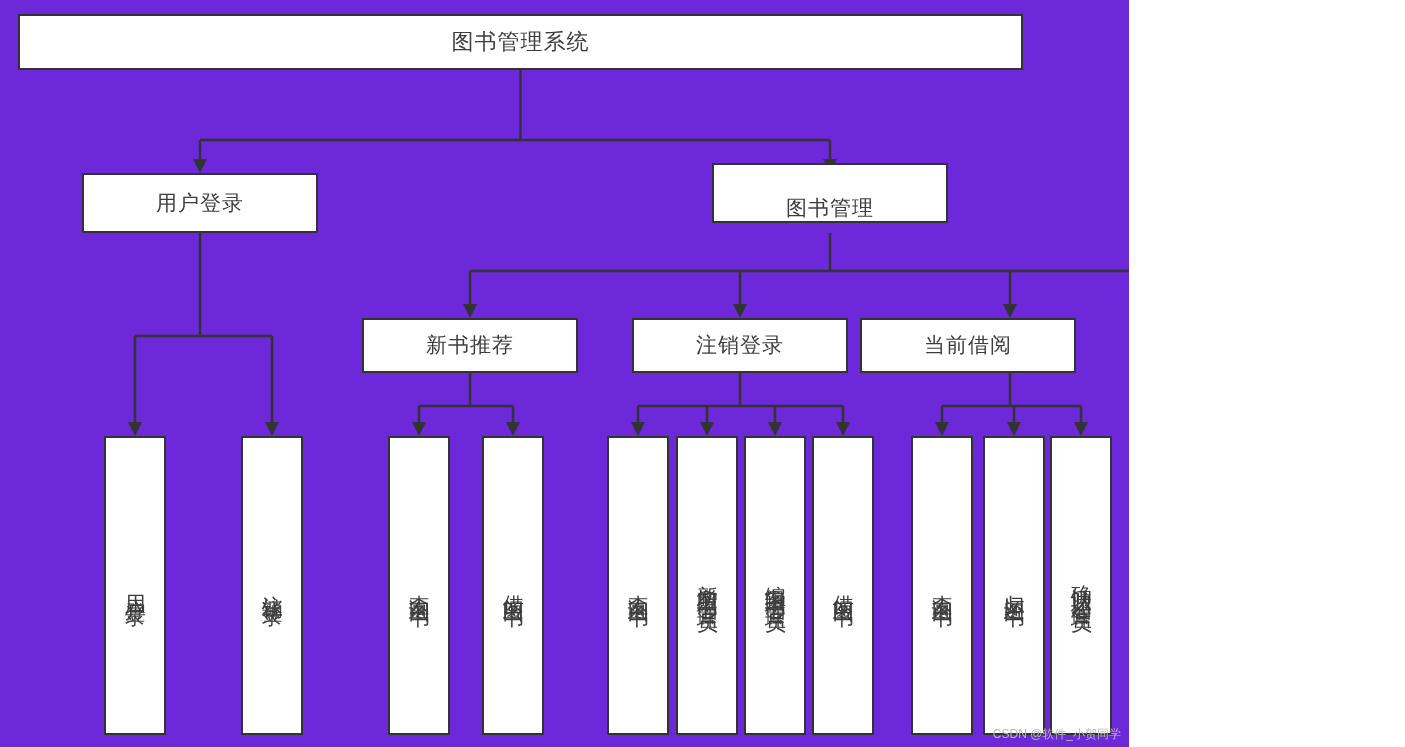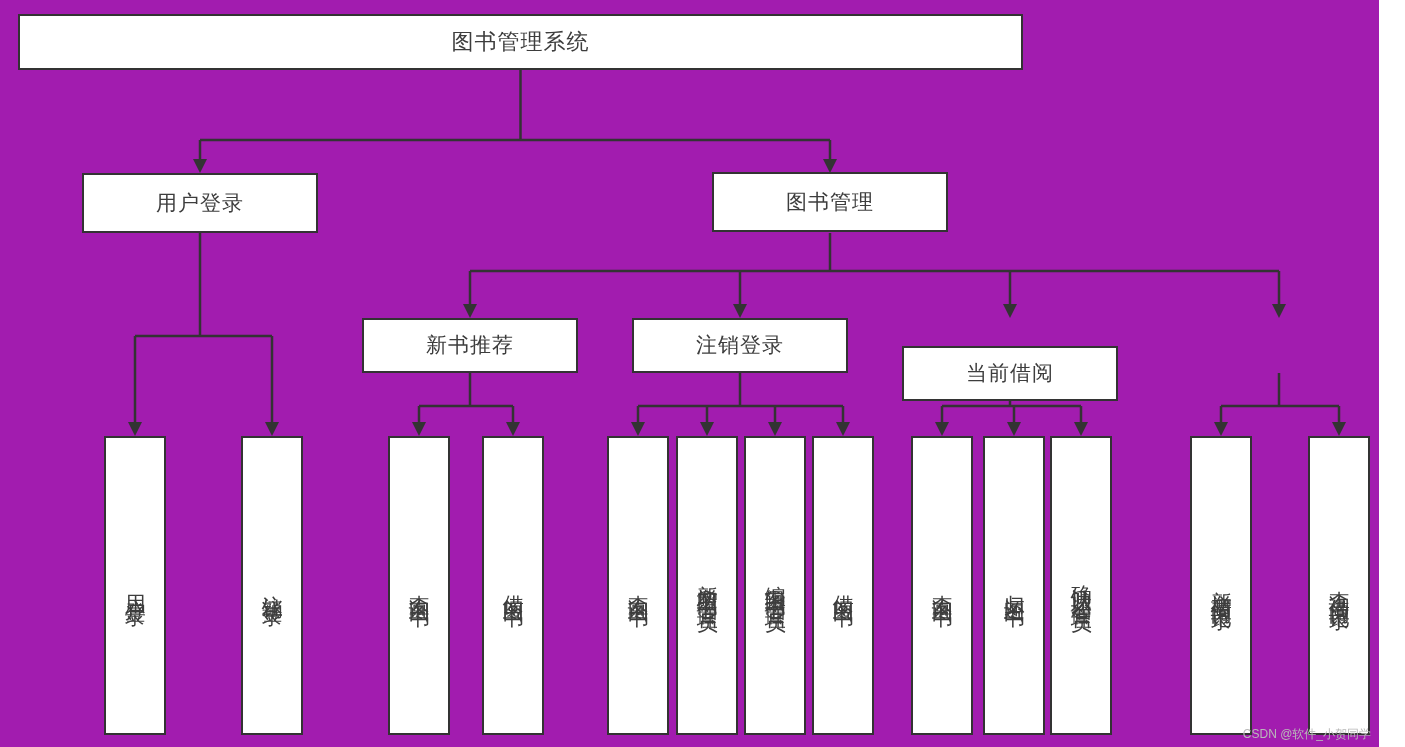--- a/index.html
+++ b/index.html
@@ -6,23 +6,23 @@
   html, body {
     margin: 0;
     padding: 0;
     background: #ffffff;
   }
   body {
     font-family: "Liberation Sans", "DejaVu Sans", sans-serif;
   }
   #canvas {
     position: relative;
-    width: 1379px;
+    width: 1129px;
     height: 747px;
-    background: #a21caf;
+    background: #6d28d9;
     overflow: hidden;
     padding-left: 48px;
   }
   #edges {
     position: absolute;
     left: 0;
     top: 0;
     width: 1405px;
     height: 747px;
     pointer-events: none;
@@ -134,31 +134,31 @@
       <polygon points="1332,422 1346,422 1339,436" fill="#333333"></polygon>
     </svg>
 
   <div class="node root" id="n-root" style="left: 18px; top: 14px; width: 1005px; height: 56px;">
     <span>图书管理系统</span>
   </div>
 
   <div class="node lvl2" id="n-l2-0" style="left: 82px; top: 173px; width: 236px; height: 60px;">
     <span>用户登录</span>
   </div>
-  <div class="node lvl2" id="n-l2-1" style="left: 712px; top: 172px; width: 236px; height: 60px;">
+  <div class="node lvl2" id="n-l2-1" style="left: 712px; top: 163px; width: 236px; height: 60px; align-items: flex-end;">
     <span>图书管理</span>
   </div>
 
   <div class="node lvl2" id="n-l3-0" style="left: 362px; top: 318px; width: 216px; height: 55px;">
     <span>新书推荐</span>
   </div>
   <div class="node lvl2" id="n-l3-1" style="left: 632px; top: 318px; width: 216px; height: 55px;">
     <span>注销登录</span>
   </div>
-  <div class="node lvl2" id="n-l3-2" style="left: 902px; top: 318px; width: 216px; height: 55px; margin-top: 28px;">
+  <div class="node lvl2" id="n-l3-2" style="left: 860px; top: 318px; width: 216px; height: 55px;">
     <span>当前借阅</span>
   </div>
 
   <div class="node leaf" id="n-lf-0" style="left: 104px; top: 436px; width: 62px; height: 299px;">
     <span class="vtext">用户登录</span>
   </div>
   <div class="node leaf" id="n-lf-1" style="left: 241px; top: 436px; width: 62px; height: 299px;">
     <span class="vtext">注销登录</span>
   </div>
   <div class="node leaf" id="n-lf-2" style="left: 388px; top: 436px; width: 62px; height: 299px;">

